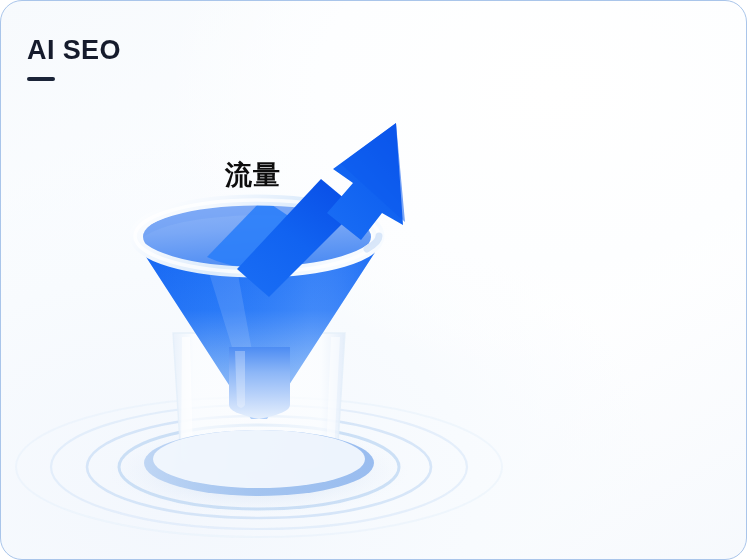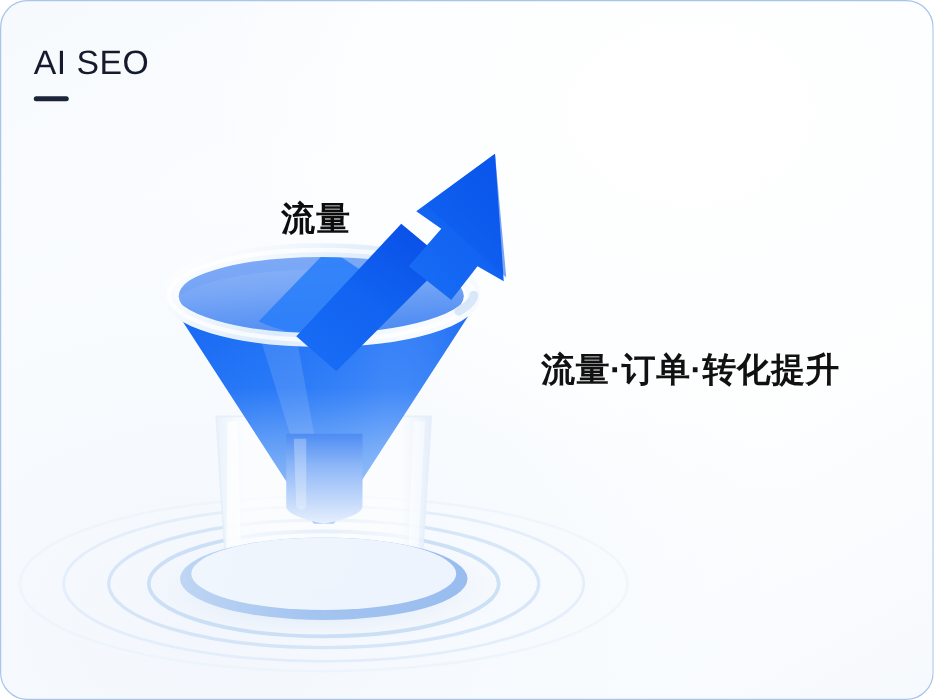--- a/index.html
+++ b/index.html
@@ -28,21 +28,21 @@
 
   
   .title-block {
     position: absolute;
     left: 26px;
     top: 36px;
     z-index: 40;
   }
   .title-text {
     font-size: 27px;
-    font-weight: 400;
+    font-weight: 700;
     letter-spacing: 0.4px;
     color: #151b2c;
     line-height: 1;
     white-space: nowrap;
   }
   .title-rule {
     margin-top: 13px;
     width: 28px;
     height: 4px;
     border-radius: 2px;
@@ -223,18 +223,17 @@
 
       <path d="M395,122 L340,163 L404,221 Z" fill="#0d5bee" opacity="0.55"></path>
     </g>
   </svg>
 
   <div class="title-block">
     <div class="title-text">AI SEO</div>
     <div class="title-rule"></div>
   </div>
 
-  <div class="tagline">流量·订单·转化提升</div>
 
   <div class="label label-traffic">流量</div>
 
 
 </div>
 
 </body></html>

